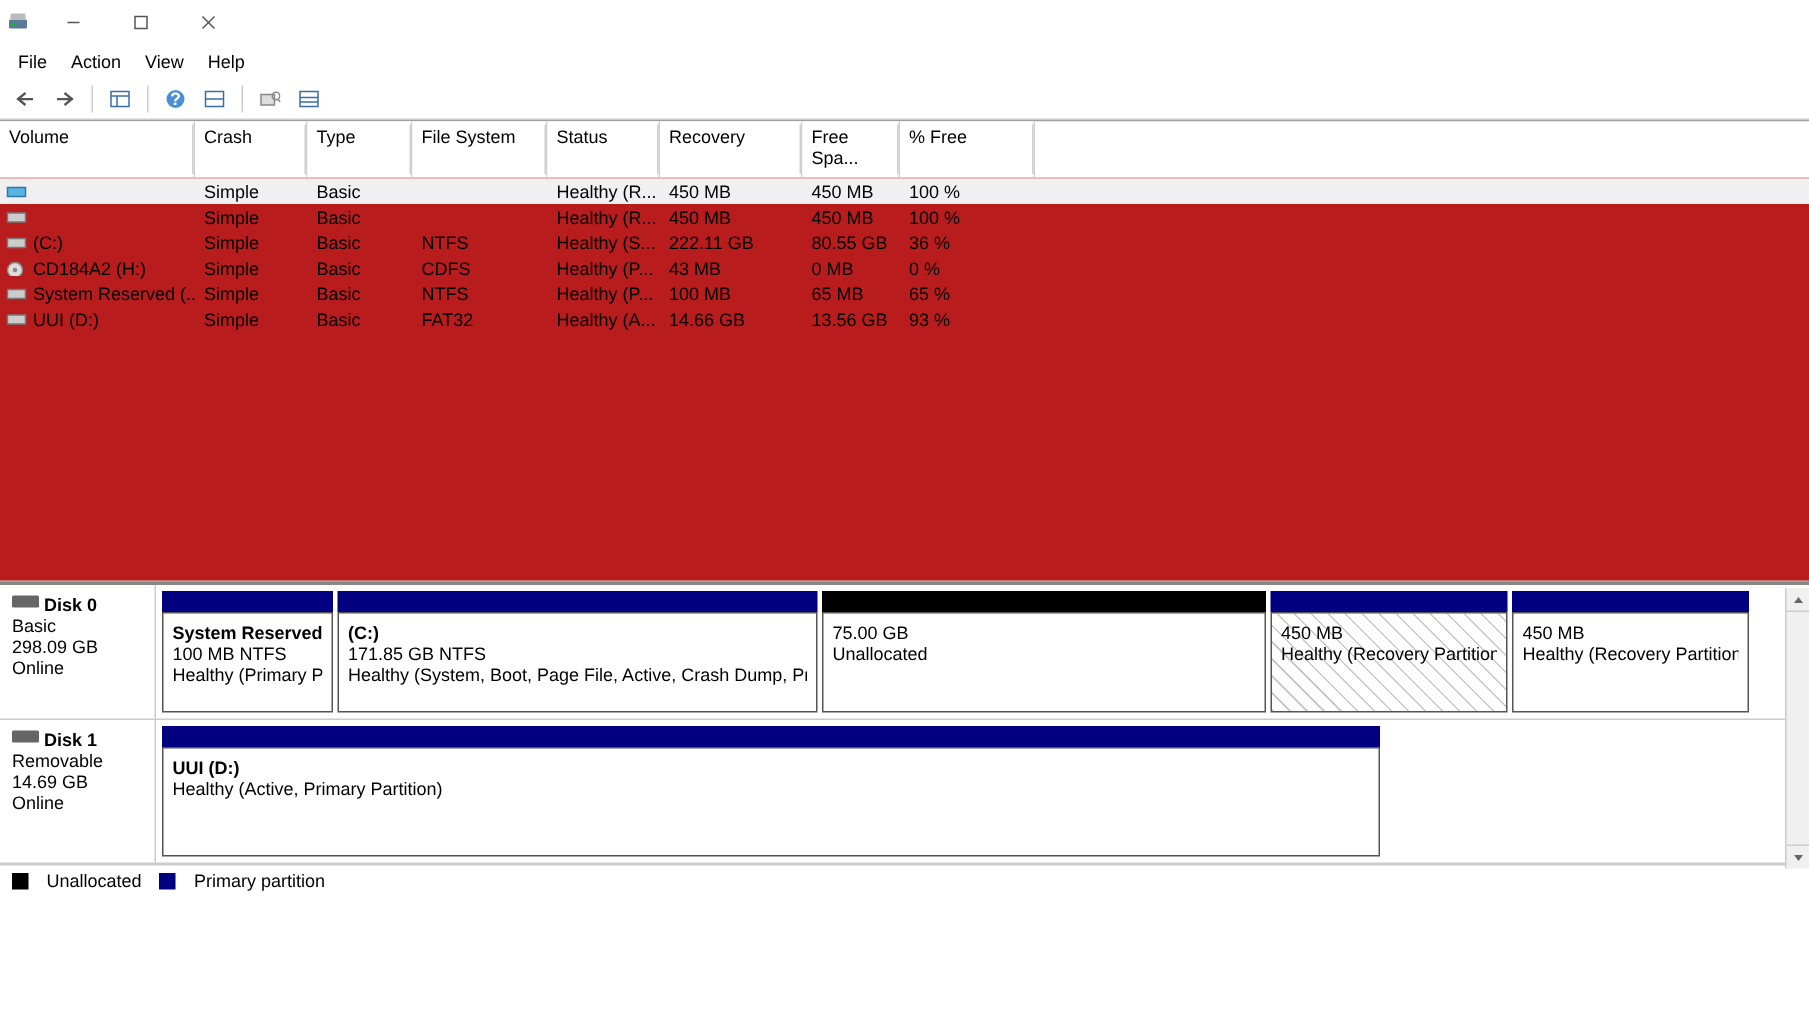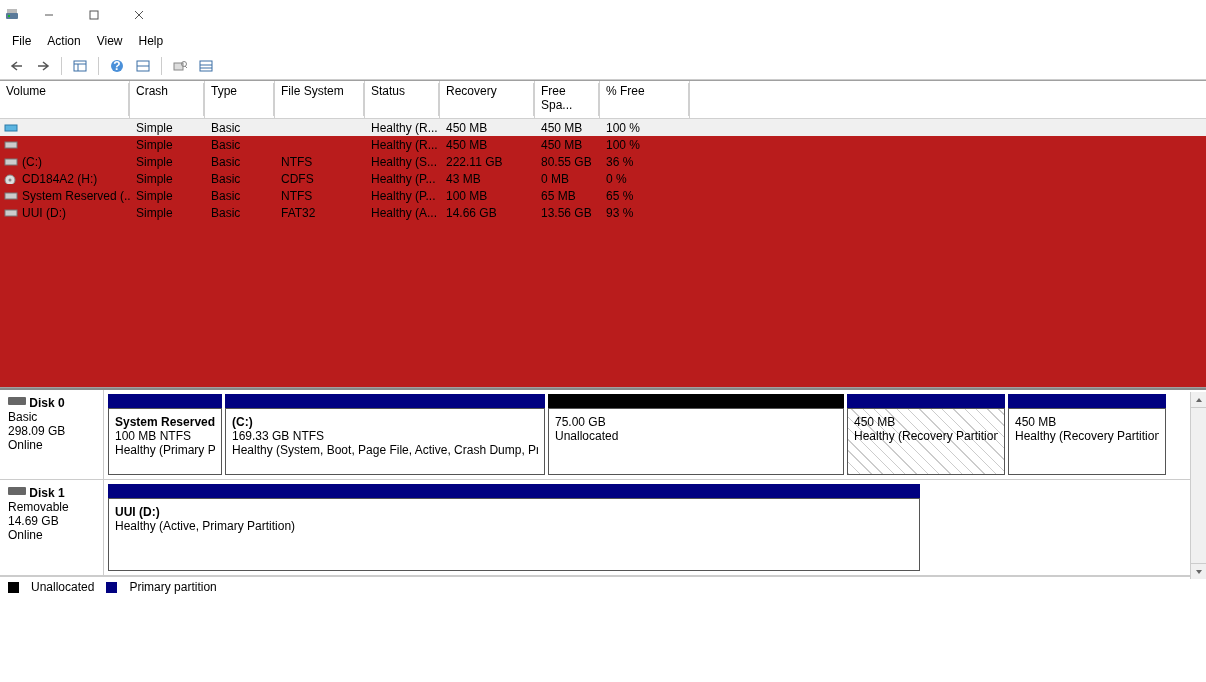--- a/index.html
+++ b/index.html
@@ -268,21 +268,21 @@
           <div class="partbox">
             <div class="partname">System Reserved  (</div>
             <div class="partinfo">100 MB NTFS</div>
             <div class="partinfo">Healthy (Primary Pa</div>
           </div>
         </div>
         <div class="partcol" style="width: 320px;">
           <div class="partstripe"></div>
           <div class="partbox">
             <div class="partname">(C:)</div>
-            <div class="partinfo">169.33 GB NTFS</div>
+            <div class="partinfo">171.85 GB NTFS</div>
             <div class="partinfo">Healthy (System, Boot, Page File, Active, Crash Dump, Prim</div>
           </div>
         </div>
         <div class="partcol" style="width: 296px;">
           <div class="partstripe black"></div>
           <div class="partbox">
             <div class="partinfo">75.00 GB</div>
             <div class="partinfo">Unallocated</div>
           </div>
         </div>

